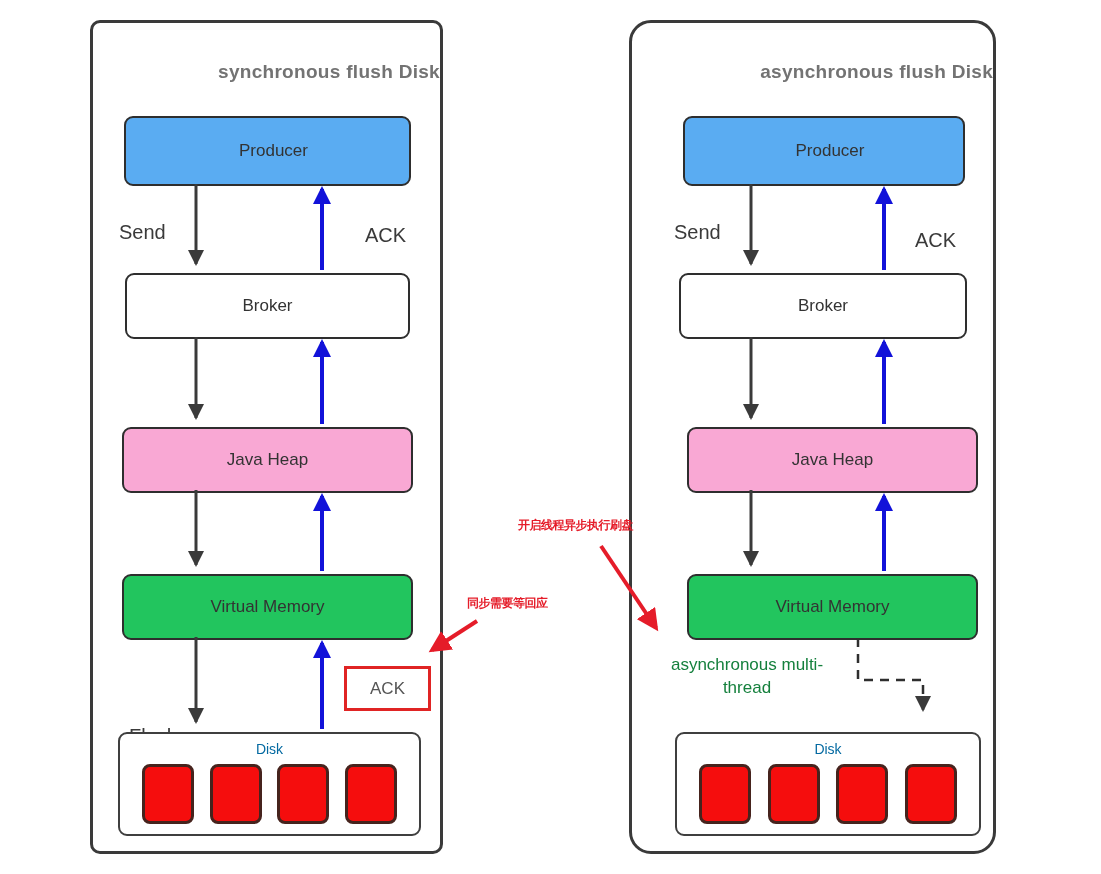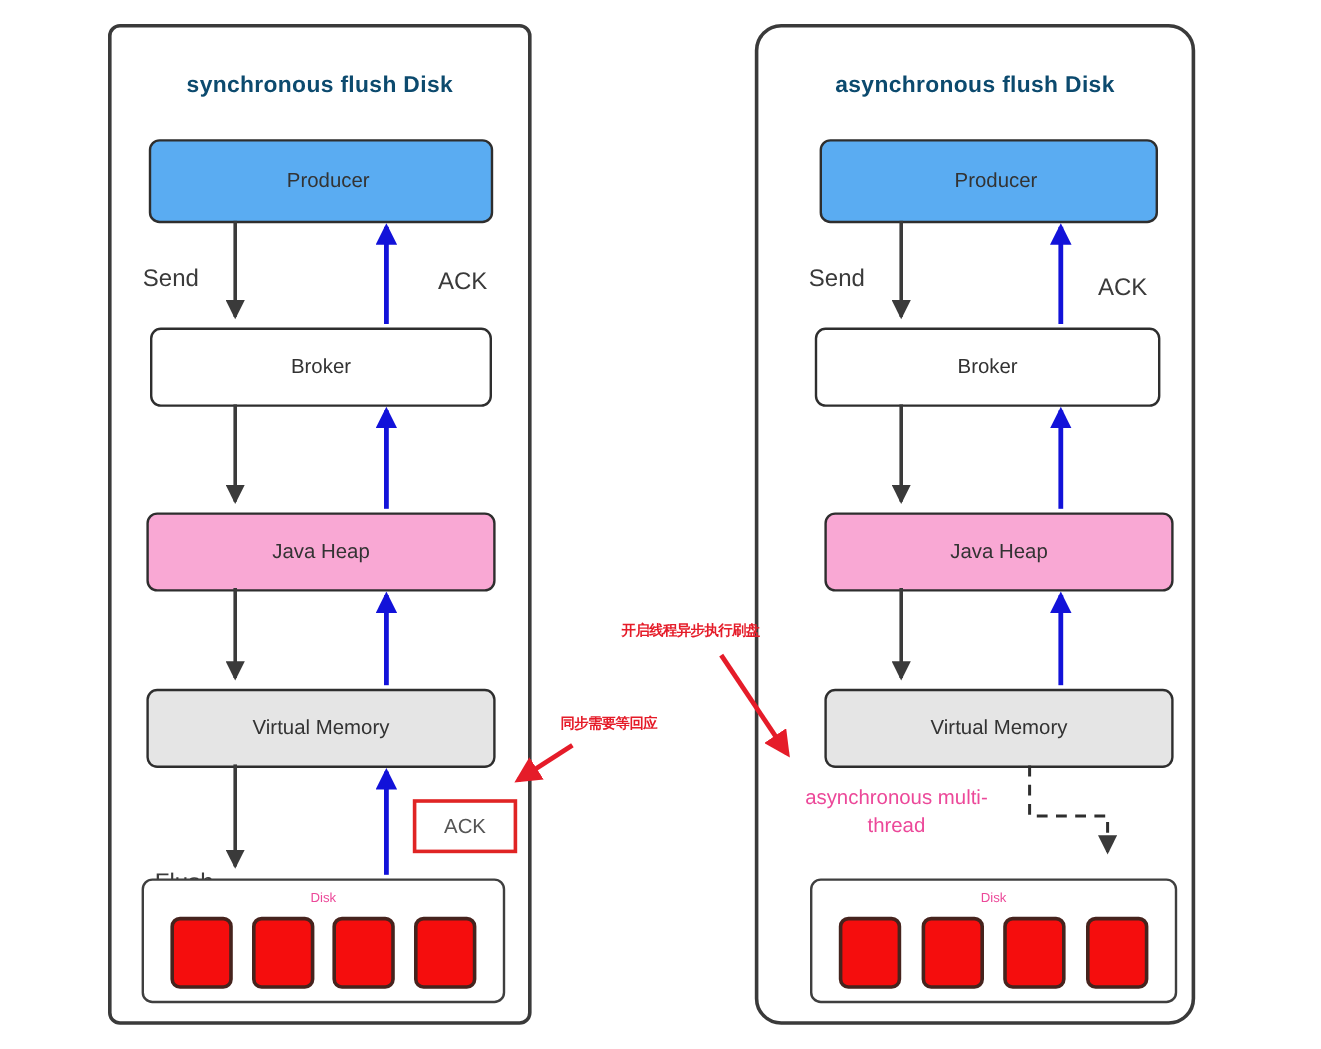--- a/index.html
+++ b/index.html
@@ -13,36 +13,36 @@
   .panel{
     position:absolute;
     border:3px solid #3a3a3a;
     border-radius:10px;
     background:#ffffff;
   }
   #left-panel{left:90px;top:20px;width:347px;height:828px;}
   #right-panel{left:629px;top:20px;width:361px;height:828px;border-radius:22px;}
   .panel-title{
     position:absolute;top:38px;left:0;width:100%;
-    text-align:center;
-    font-size:19px;font-weight:bold;color:#0c4a6e;
+    text-align:right;
+    font-size:19px;font-weight:bold;color:#737373;
     letter-spacing:0.3px;
   }
   .node{
     position:absolute;
     border:2.5px solid #2e2e2e;
     border-radius:9px;
     display:flex;align-items:center;justify-content:center;
     font-size:17px;color:#333333;
     box-sizing:border-box;
   }
   .node.producer{background:#5aacf2;padding-left:12px;}
   .node.broker{background:#ffffff;}
   .node.heap{background:#f9a8d4;}
-  .node.vmem{background:#e5e5e5;}
+  .node.vmem{background:#22c55e;}
   .edge-label{
     position:absolute;
     font-size:20px;color:#3a3a3a;
     white-space:nowrap;
   }
   .ack-highlight{
     position:absolute;
     border:3px solid #e02424;
     background:#ffffff;
     display:flex;align-items:center;justify-content:center;
@@ -52,40 +52,40 @@
   .disk-box{
     position:absolute;
     border:2.5px solid #3f3f3f;
     border-radius:9px;
     background:#ffffff;
     box-sizing:border-box;
     display:flex;flex-direction:column;
   }
   .disk-title{
     text-align:center;
-    font-size:11px;color:#ec4899;
+    font-size:14px;color:#0369a1;
     margin-top:5px;height:20px;line-height:20px;
   }
   .disk-blocks{
     flex:1;
     display:flex;flex-direction:row;
     justify-content:space-evenly;align-items:center;
     padding:0 6px 6px 6px;
   }
   .disk-block{
     width:52px;height:60px;
     background:#f50d0d;
     border:3px solid #46231d;
     border-radius:8px;
     box-sizing:border-box;
   }
   .flush-note{
     position:absolute;
     text-align:center;
-    font-size:17px;color:#ec4899;
+    font-size:17px;color:#15803d;
     line-height:23px;
   }
   .red-note{
     position:absolute;
     font-size:12px;font-weight:bold;color:#e51c29;
     white-space:nowrap;
     letter-spacing:-0.5px;
   }
   #arrow-overlay{
     position:absolute;left:0;top:0;width:1101px;height:874px;

